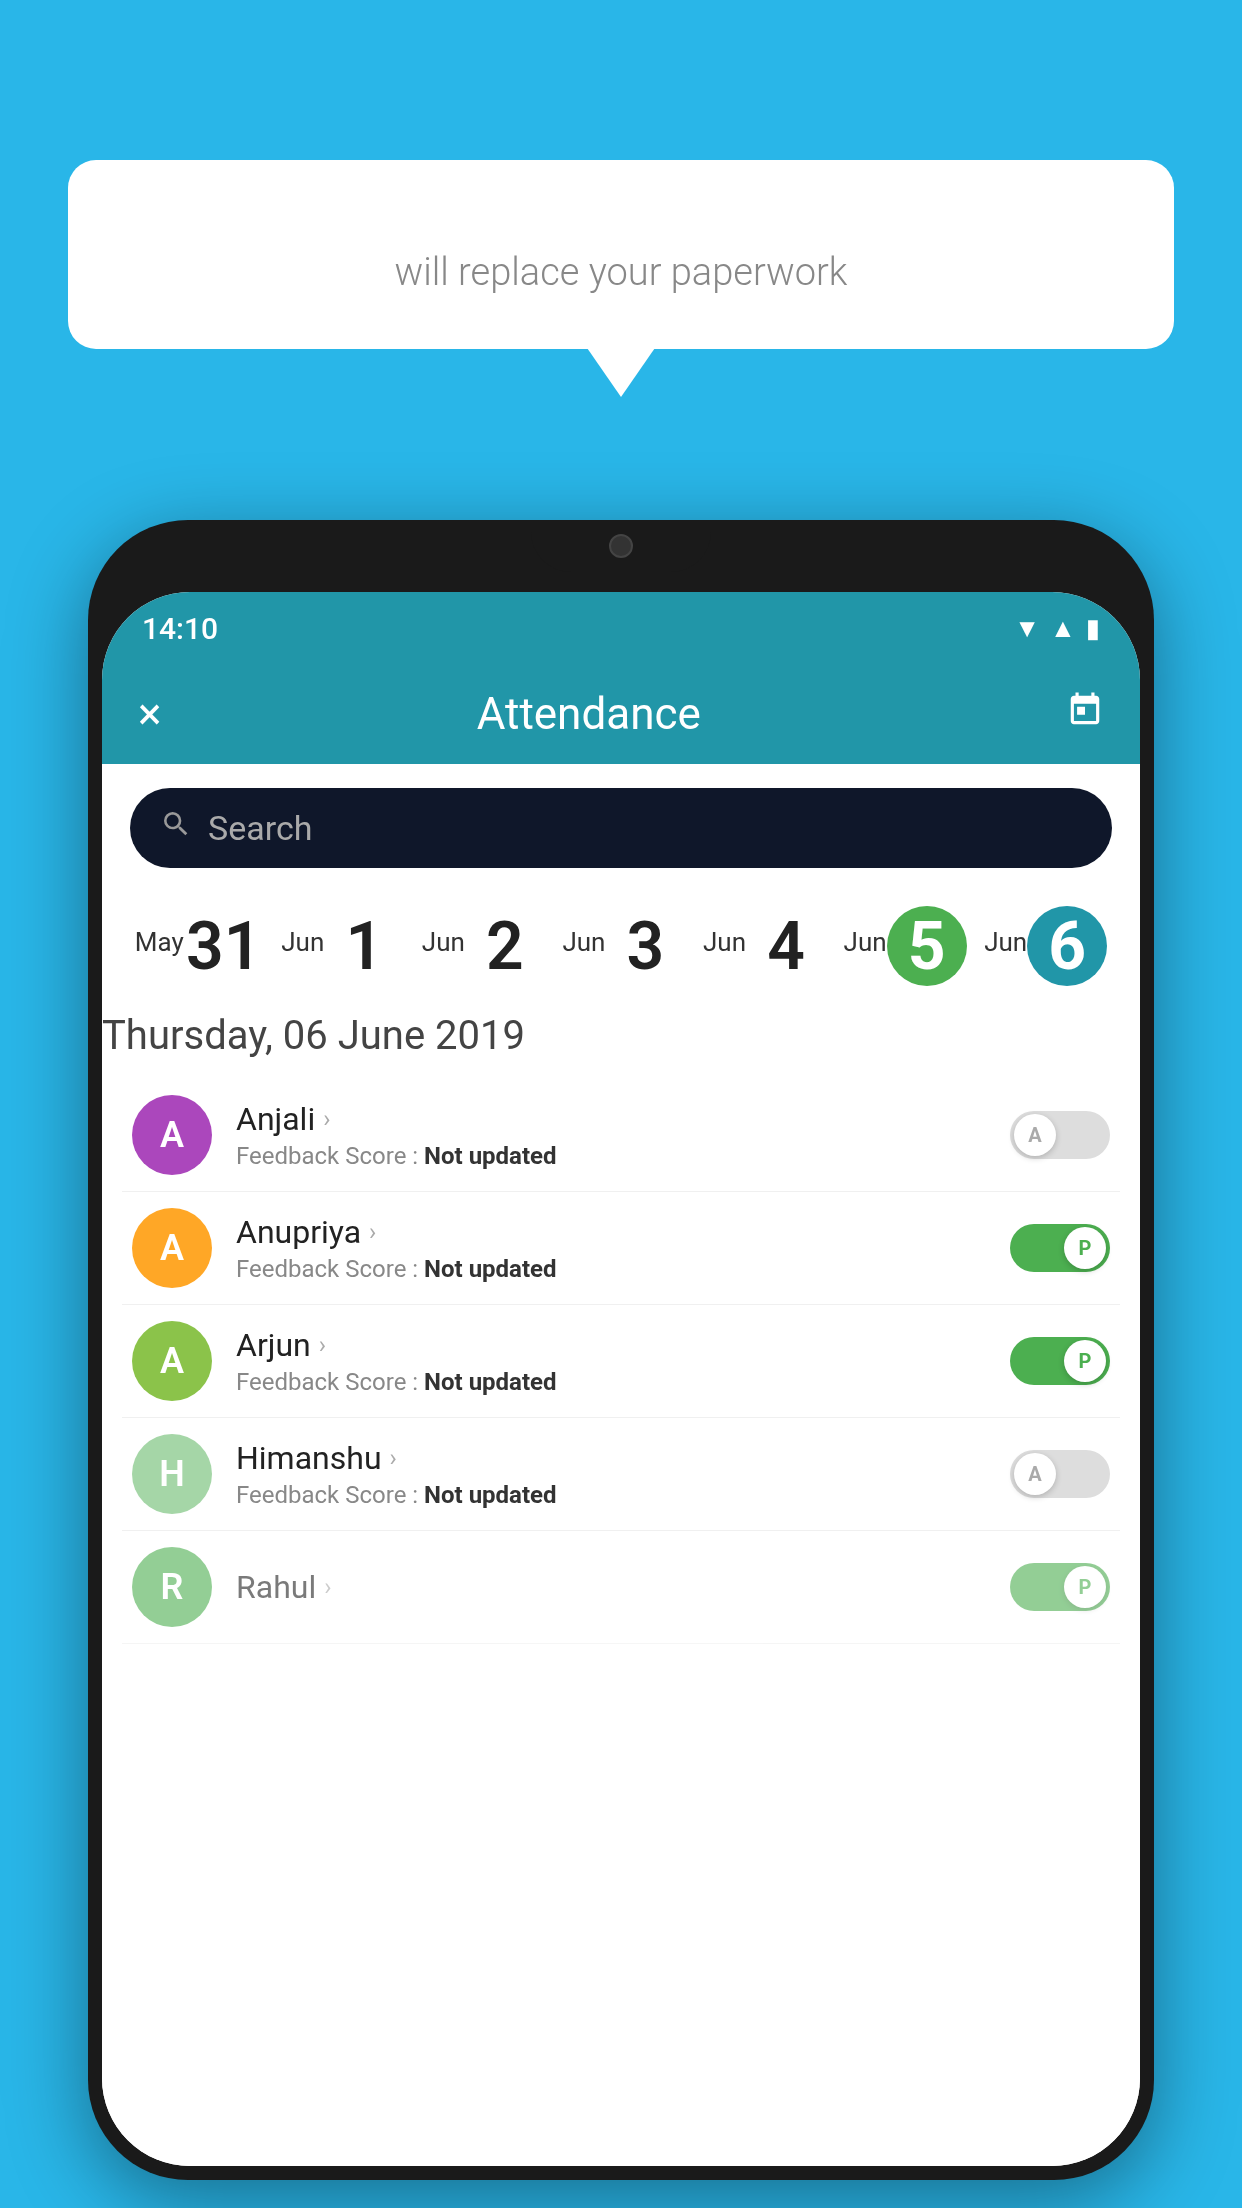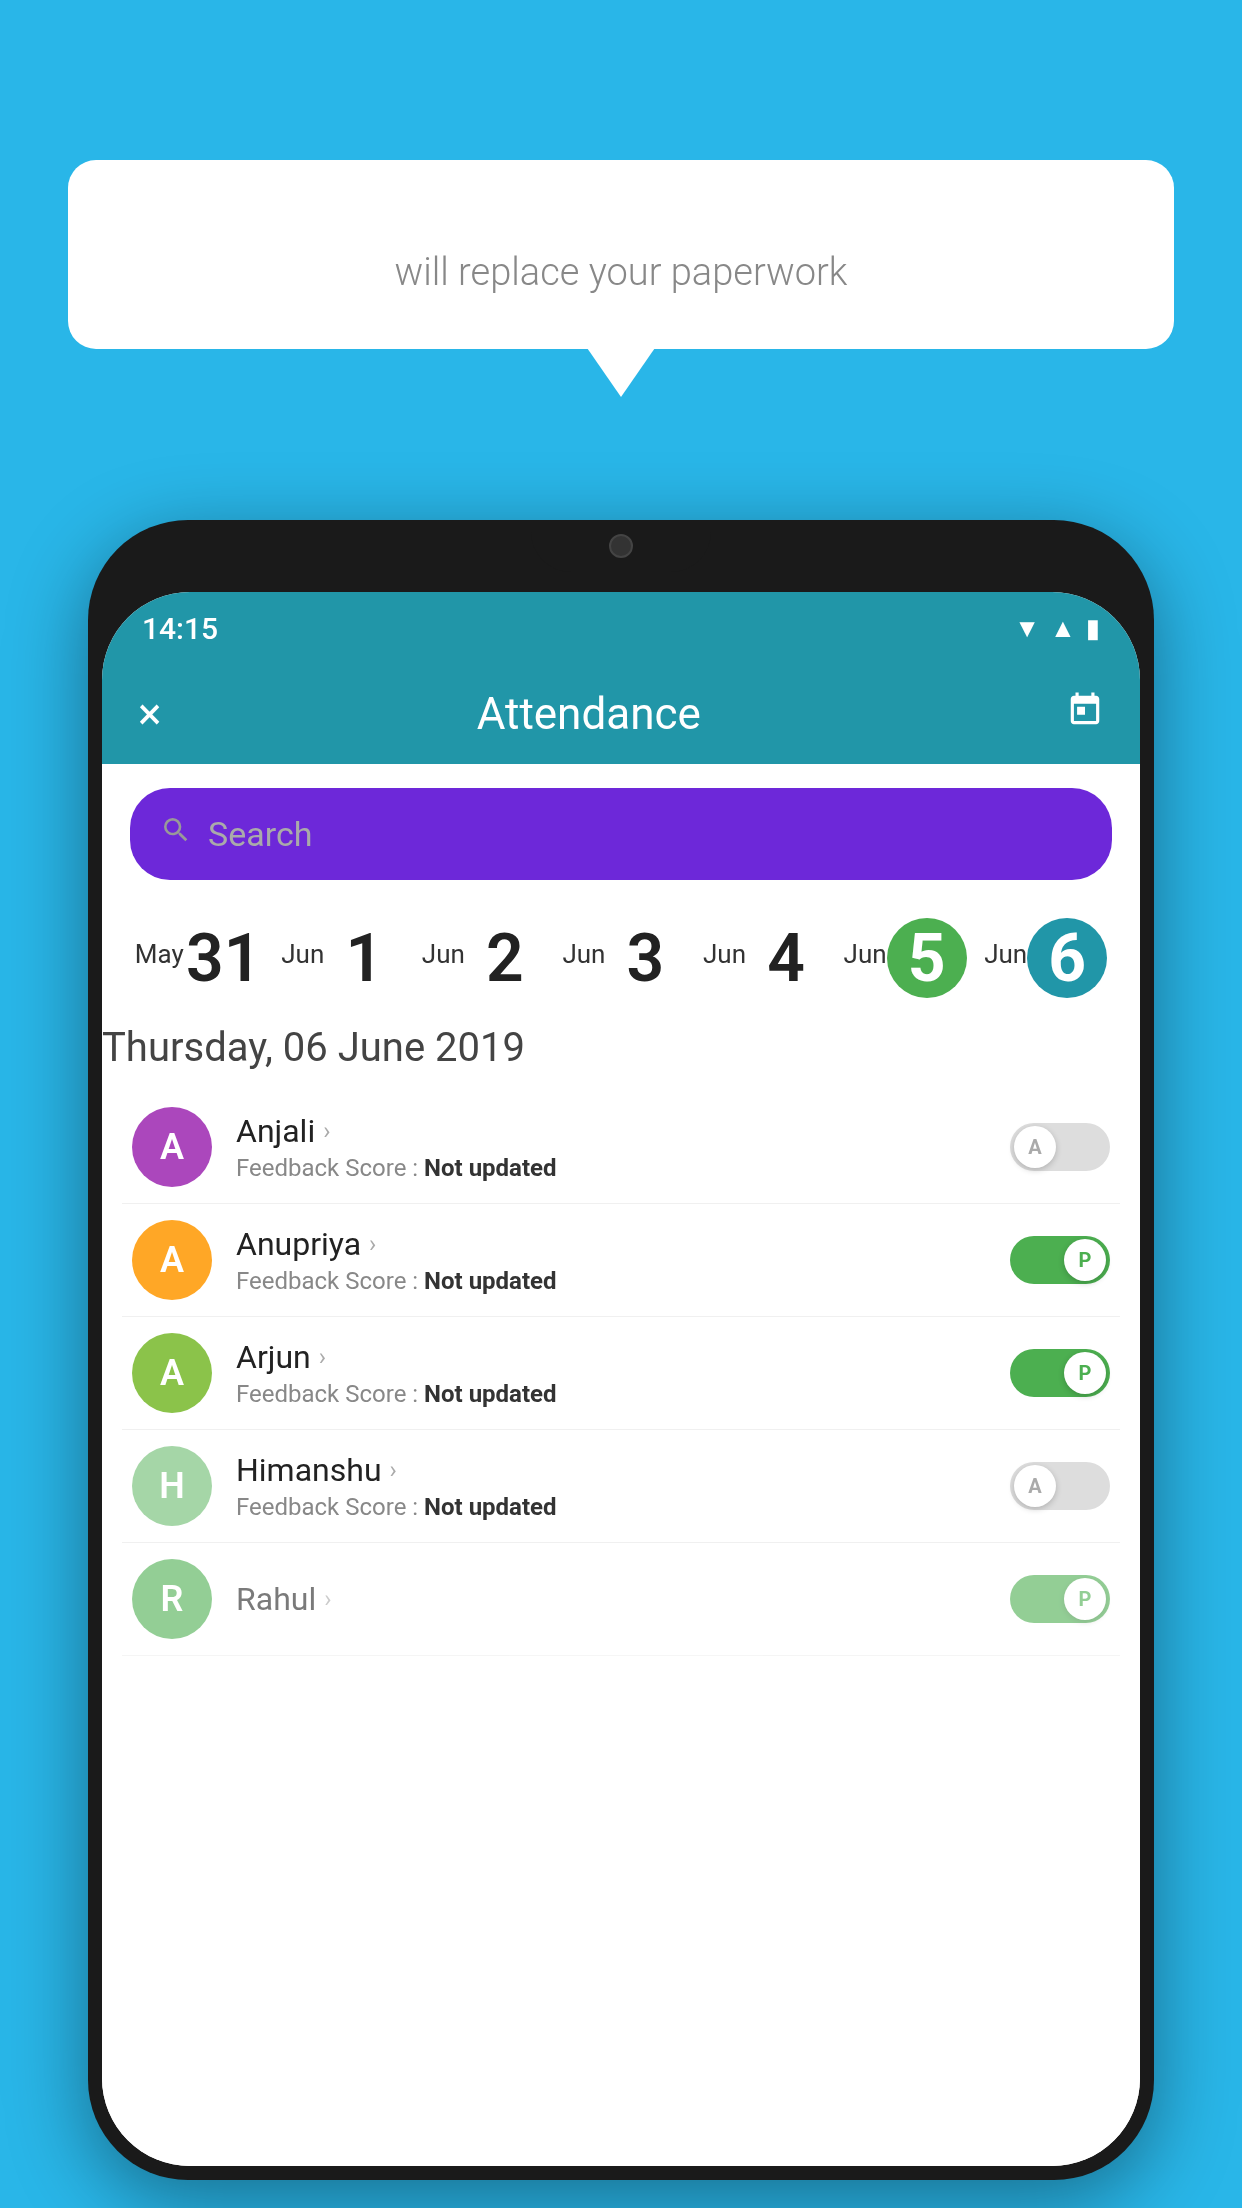--- a/index.html
+++ b/index.html
@@ -184,25 +184,25 @@
       left: 0;
       right: 0;
       bottom: 0;
       background: white;
       overflow: hidden;
     }
 
     
     .search-bar {
       margin: 24px 28px 18px 28px;
-      background: #6d28d9;
+      background: #0f172a;
       border-radius: 40px;
       display: flex;
       align-items: center;
-      padding: 26px 30px;
+      padding: 20px 30px;
     }
 
     .search-icon {
       font-size: 34px;
       color: #999;
       margin-right: 16px;
     }
 
     .search-text {
       font-size: 34px;
@@ -403,21 +403,21 @@
 <div class="phone-container">
   <div class="phone-frame">
 
     <div class="phone-notch">
       <div class="camera-dot"></div>
     </div>
 
     <div class="phone-screen">
 
       <div class="phone-status-bar">
-        <span class="status-time">14:15</span>
+        <span class="status-time">14:10</span>
         <div class="status-icons">
           <span>▼</span>
           <span>▲</span>
           <span>▮</span>
         </div>
       </div>
 
       <div class="app-header">
         <span class="header-close">×</span>
         <span class="header-title">Attendance</span>

